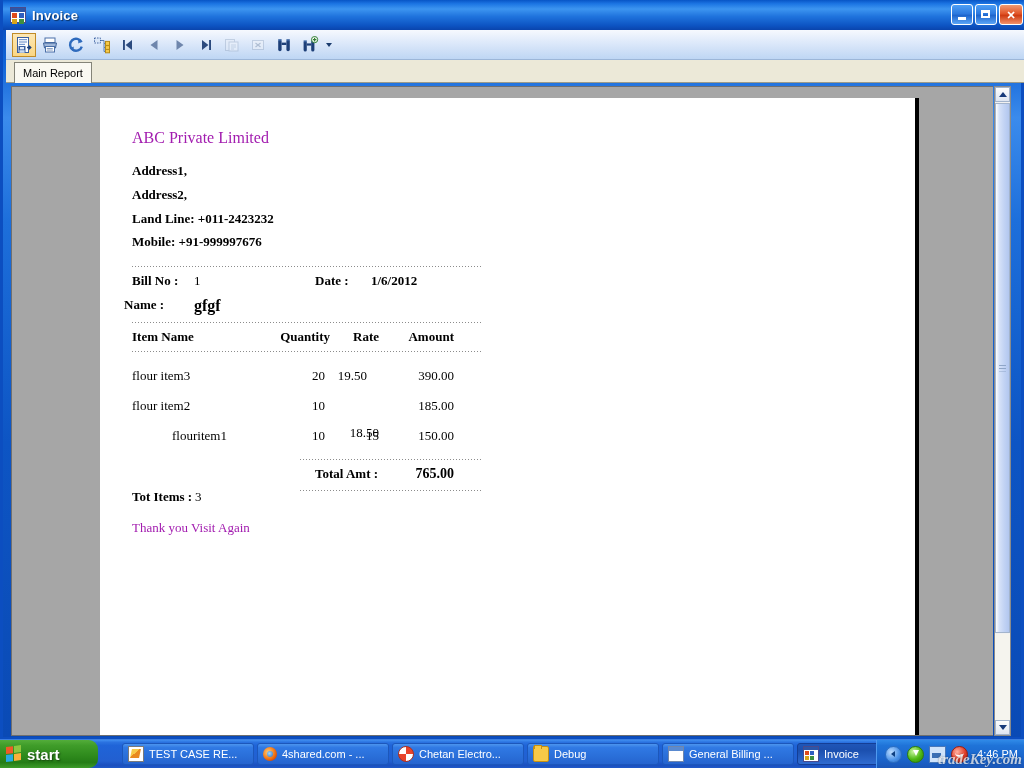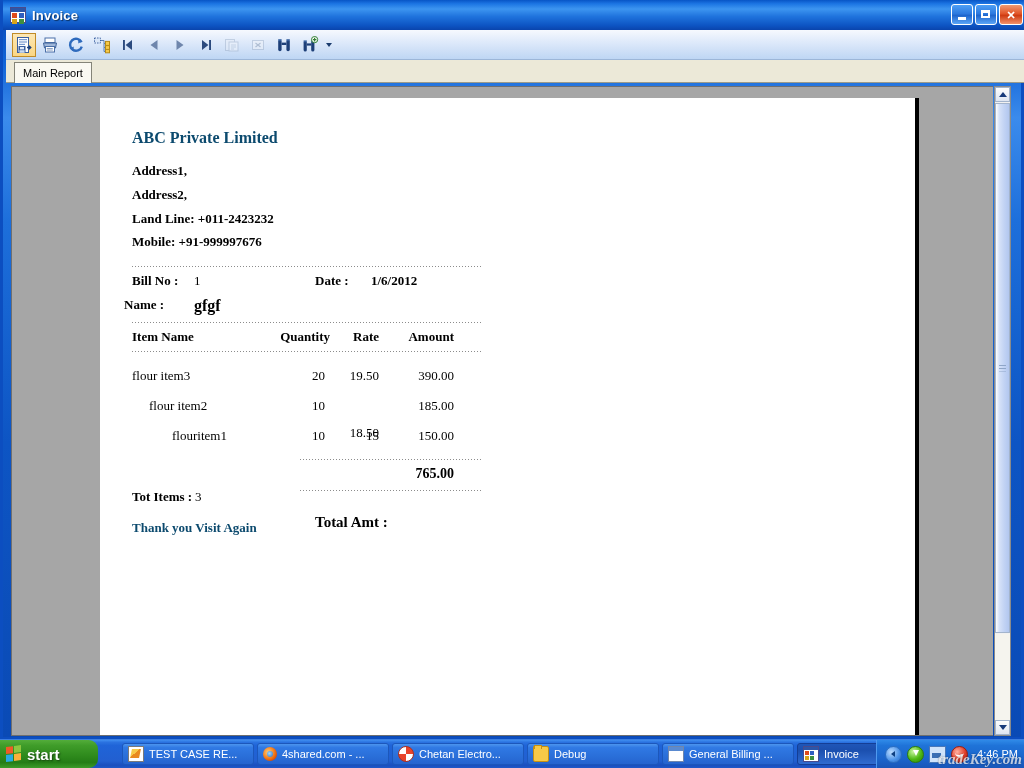--- a/index.html
+++ b/index.html
@@ -221,21 +221,21 @@
     background:#f5f4ee;
   }
 
   
   .rpt {
     position: absolute;
     font-family: "Liberation Serif", serif;
     color: #000;
     white-space: nowrap;
   }
-  .rpt-red { color: #0c4a6e; font-weight: bold; }
+  .rpt-red { color: #a21caf; font-weight: normal; }
   .rpt-b { font-weight: bold; }
   .dotline {
     position:absolute;
     height:1px;
     background-image: repeating-linear-gradient(90deg,#8c8c8c 0 1px, transparent 1px 3px);
   }
   .num { text-align:right; }
 
   
   #taskbar {
@@ -533,35 +533,35 @@
 
         <div class="rpt rpt-b" style="left:32px; top:231px; font-size:13px;">Item Name</div>
         <div class="rpt rpt-b num" style="left:175px; top:231px; width:55px; font-size:13px;">Quantity</div>
         <div class="rpt rpt-b num" style="left:234px; top:231px; width:45px; font-size:13px;">Rate</div>
         <div class="rpt rpt-b num" style="left:288px; top:231px; width:66px; font-size:13px;">Amount</div>
 
         <div class="dotline" style="left:32px; top:253px; width:351px;"></div>
 
         <div class="rpt" style="left:32px; top:270px; font-size:13px;">flour item3</div>
         <div class="rpt num" style="left:175px; top:270px; width:50px; font-size:13px;">20</div>
-        <div class="rpt num" style="left:229px; top:270px; width:50px; font-size:13px;">19.50</div>
+        <div class="rpt num" style="left:217px; top:270px; width:50px; font-size:13px;">19.50</div>
         <div class="rpt num" style="left:288px; top:270px; width:66px; font-size:13px;">390.00</div>
 
-        <div class="rpt" style="left:32px; top:300px; font-size:13px;margin-left:17px;">flour item2</div>
+        <div class="rpt" style="left:32px; top:300px; font-size:13px;">flour item2</div>
         <div class="rpt num" style="left:175px; top:300px; width:50px; font-size:13px;">10</div>
         <div class="rpt num" style="left:229px; top:288px; width:50px; font-size:13px;margin-top:39px;">18.50</div>
         <div class="rpt num" style="left:288px; top:300px; width:66px; font-size:13px;">185.00</div>
 
         <div class="rpt" style="left:32px; top:330px; font-size:13px;margin-left:40px;">flouritem1</div>
         <div class="rpt num" style="left:175px; top:330px; width:50px; font-size:13px;">10</div>
         <div class="rpt num" style="left:229px; top:330px; width:50px; font-size:13px;">15</div>
         <div class="rpt num" style="left:288px; top:330px; width:66px; font-size:13px;">150.00</div>
 
         <div class="dotline" style="left:200px; top:361px; width:183px;"></div>
-        <div class="rpt rpt-b" style="left:215px; top:368px; font-size:15px;margin-top:48px;">Total Amt :</div>
+        <div class="rpt rpt-b" style="left:215px; top:368px; font-size:13px;">Total Amt :</div>
         <div class="rpt rpt-b num" style="left:288px; top:368px; width:66px; font-size:14px;">765.00</div>
         <div class="dotline" style="left:200px; top:392px; width:183px;"></div>
 
         <div class="rpt rpt-b" style="left:32px; top:391px; font-size:13px;">Tot Items :</div>
         <div class="rpt" style="left:95px; top:391px; font-size:13px;">3</div>
 
         <div class="rpt rpt-red" style="left:32px; top:422px; font-size:13px;">Thank you Visit Again</div>
       </div>
     </div>
 

